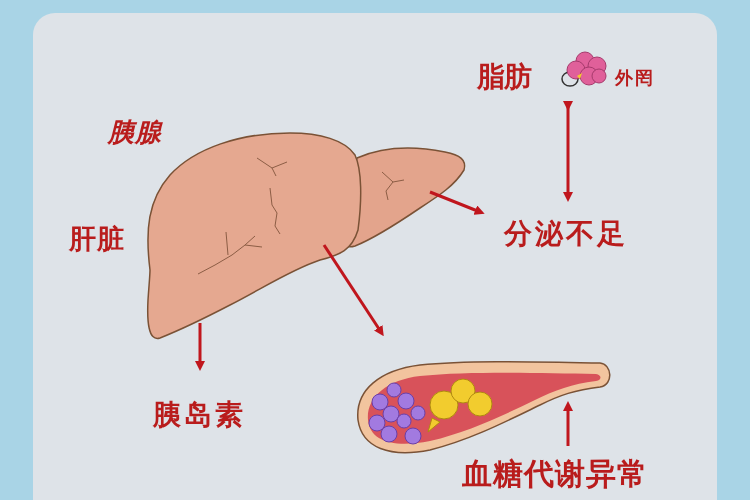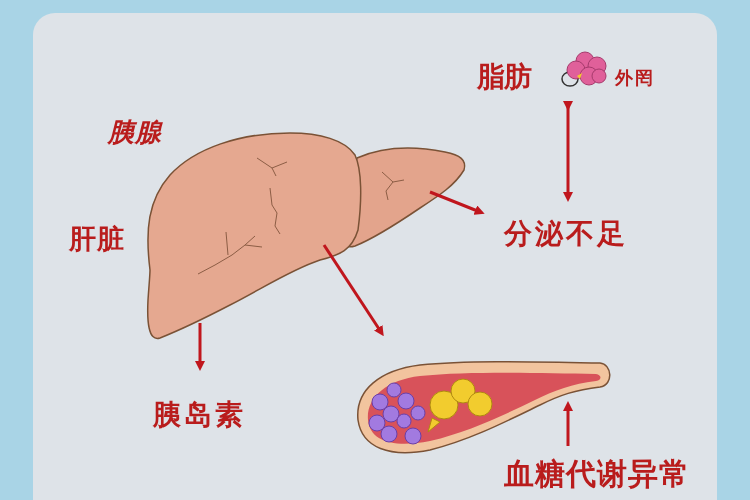--- a/index.html
+++ b/index.html
@@ -15,21 +15,21 @@
     }
     .illus { position: absolute; left: 0; top: 0; width: 750px; height: 500px; }
     .label {
       position: absolute; color: #b91c1c; font-weight: bold; white-space: nowrap;
       letter-spacing: 1px;
     }
     .lbl-pancreas { left: 108px; top: 115px; font-size: 26px; font-style: italic; }
     .lbl-liver    { left: 69px;  top: 221px; font-size: 27px; }
     .lbl-muscle   { left: 504px; top: 215px; font-size: 28px; letter-spacing: 3px; }
     .lbl-insulin  { left: 153px; top: 394px; font-size: 28px; letter-spacing: 3px; line-height: 42px; }
-    .lbl-glucose  { left: 462px; top: 454px; font-size: 30px; letter-spacing: 1px; margin-left: 42px; }
+    .lbl-glucose  { left: 462px; top: 454px; font-size: 30px; letter-spacing: 1px; }
     .lbl-fat-l    { left: 477px; top: 58px;  font-size: 28px; letter-spacing: -1px; }
     .lbl-fat-r    { left: 615px; top: 66px;  font-size: 18px; letter-spacing: 2px; }
   </style>
 </head>
 <body>
 
 <div class="card"></div>
 
 <svg class="illus" viewBox="0 0 750 500" xmlns="http://www.w3.org/2000/svg">
   <defs>

